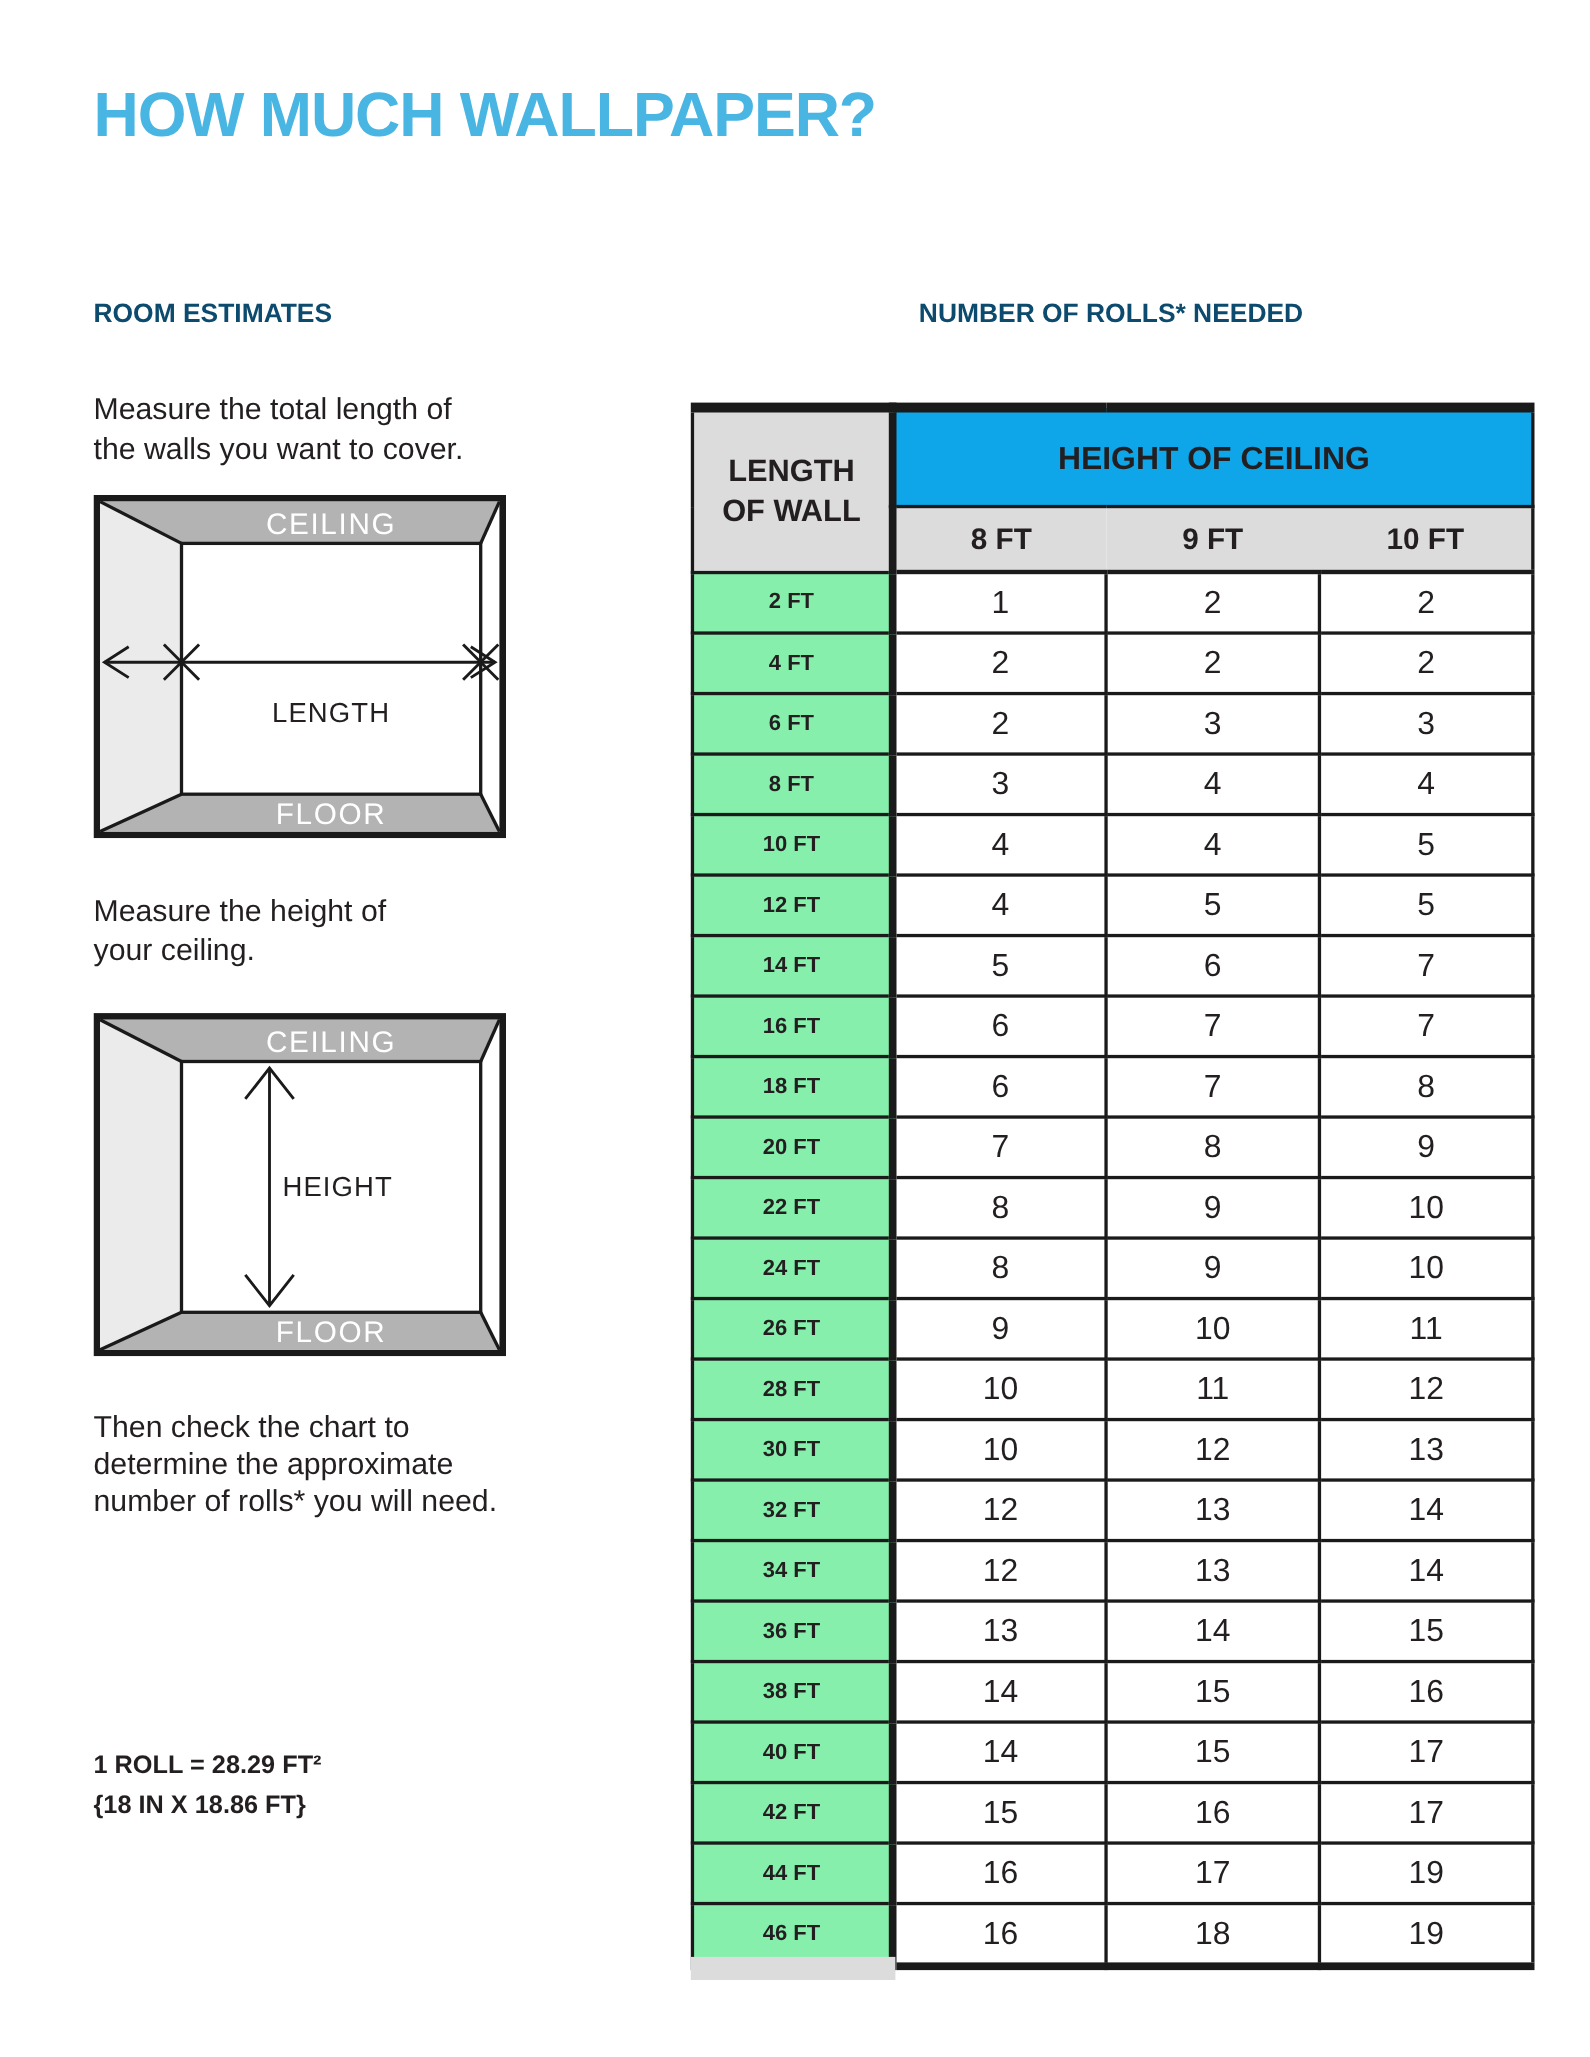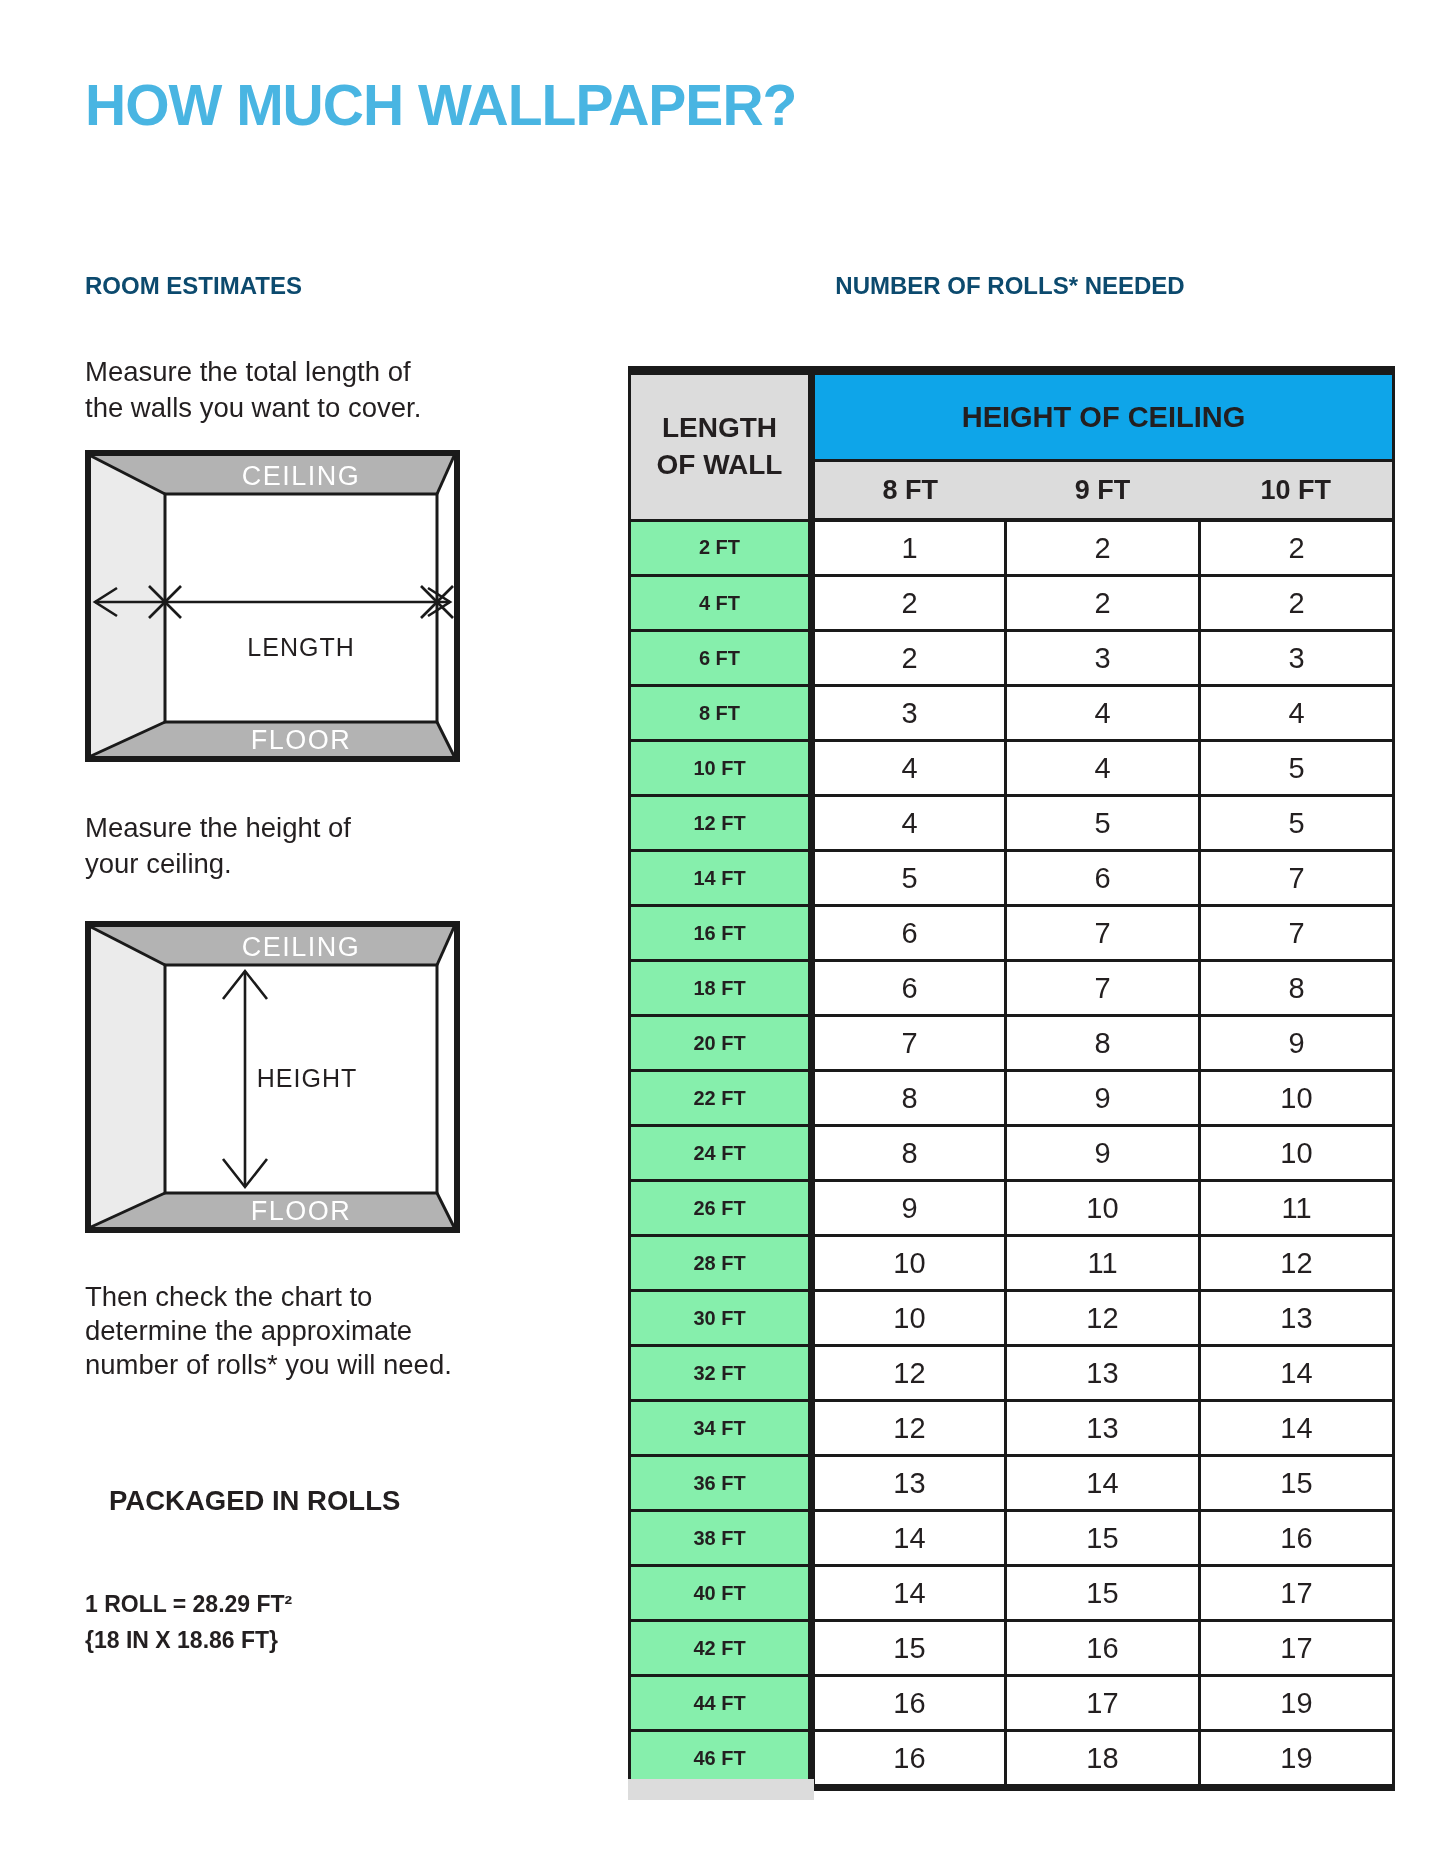--- a/index.html
+++ b/index.html
@@ -119,21 +119,20 @@
   <text x="216" y="35" text-anchor="middle" font-size="27" letter-spacing="1.5" fill="#ffffff">CEILING</text>
   <text x="216" y="299" text-anchor="middle" font-size="27" letter-spacing="1.5" fill="#ffffff">FLOOR</text>
   <text x="222" y="166" text-anchor="middle" font-size="25" letter-spacing="1" fill="#231f20">HEIGHT</text>
 </svg>
 
 <div class="abs body-text chart-note">Then check the chart to
 determine the approximate
 number of rolls* you will need.</div>
 
 <div class="abs footnote">
-  <div class="indent">PACKAGED IN ROLLS</div>
 </div>
 
 <div class="abs roll-size">
   <div>1 ROLL = 28.29 FT²</div>
   <div>{18 IN X 18.86 FT}</div>
 </div>
 
 <table class="rolls-table">
   <colgroup>
     <col style="width:182px">

